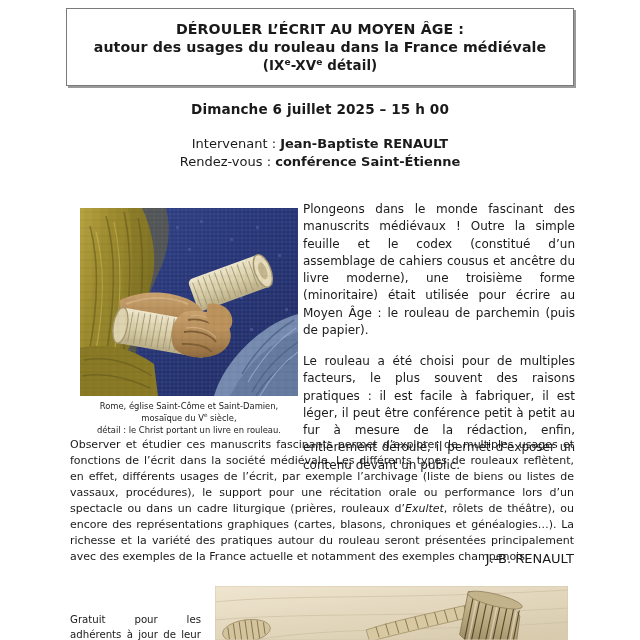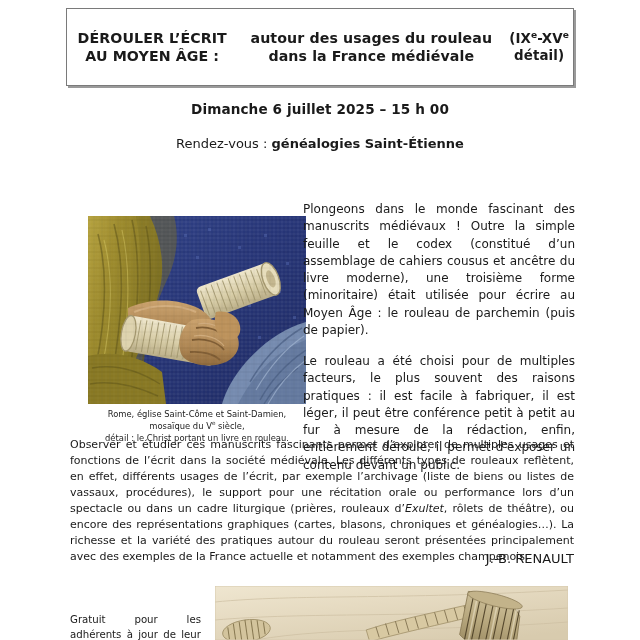--- a/index.html
+++ b/index.html
@@ -29,21 +29,21 @@
     position: absolute;
     left: 66px;
     top: 8px;
     width: 508px;
     height: 78px;
     box-sizing: border-box;
     border: 1px solid #7a7a7a;
     background: #ffffff;
     box-shadow: 2px 2px 0 0 #9a9a9a;
     display: flex;
-    flex-direction: row;
+    flex-direction: column;
     align-items: center;
     justify-content: center;
   }
   .title-line {
     font-weight: bold;
     text-align: center;
     line-height: 1.28;
     letter-spacing: 0.1px;
   }
   .title-line-1 { font-size: 14.2px; }
@@ -167,25 +167,28 @@
     <div class="title-line title-line-1">DÉROULER L’ÉCRIT AU MOYEN ÂGE :</div>
     <div class="title-line title-line-2">autour des usages du rouleau dans la France médiévale</div>
     <div class="title-line title-line-3">
       <span>(IX</span><span class="sup">e</span><span>-XV</span><span class="sup">e</span><span> détail)</span>
     </div>
   </div>
 
   <div class="meta">
     <div class="meta-date">Dimanche 6 juillet 2025 – 15 h 00</div>
     <div class="meta-row">
-      <span class="lbl">Rendez-vous : </span><span class="val">généalogies Saint-Étienne</span>
+      <span class="lbl">Intervenant : </span><span class="val">Jean-Baptiste RENAULT</span>
+    </div>
+    <div class="meta-row">
+      <span class="lbl">Rendez-vous : </span><span class="val">conférence Saint-Étienne</span>
     </div>
   </div>
 
-  <figure class="figure-mosaic" style="margin:16px;">
+  <figure class="figure-mosaic" style="margin:8px;">
     <div class="mosaic-img">
       <svg width="218" height="188" viewBox="0 0 218 188" xmlns="http://www.w3.org/2000/svg" role="img">
         <defs>
           <linearGradient id="blueBg" x1="0" y1="0" x2="1" y2="1">
             <stop offset="0%" stop-color="#2a3d86"></stop>
             <stop offset="45%" stop-color="#1e2d73"></stop>
             <stop offset="100%" stop-color="#15225c"></stop>
           </linearGradient>
           <linearGradient id="robeGold" x1="0" y1="0" x2="1" y2="0.6">
             <stop offset="0%" stop-color="#b5a13c"></stop>

